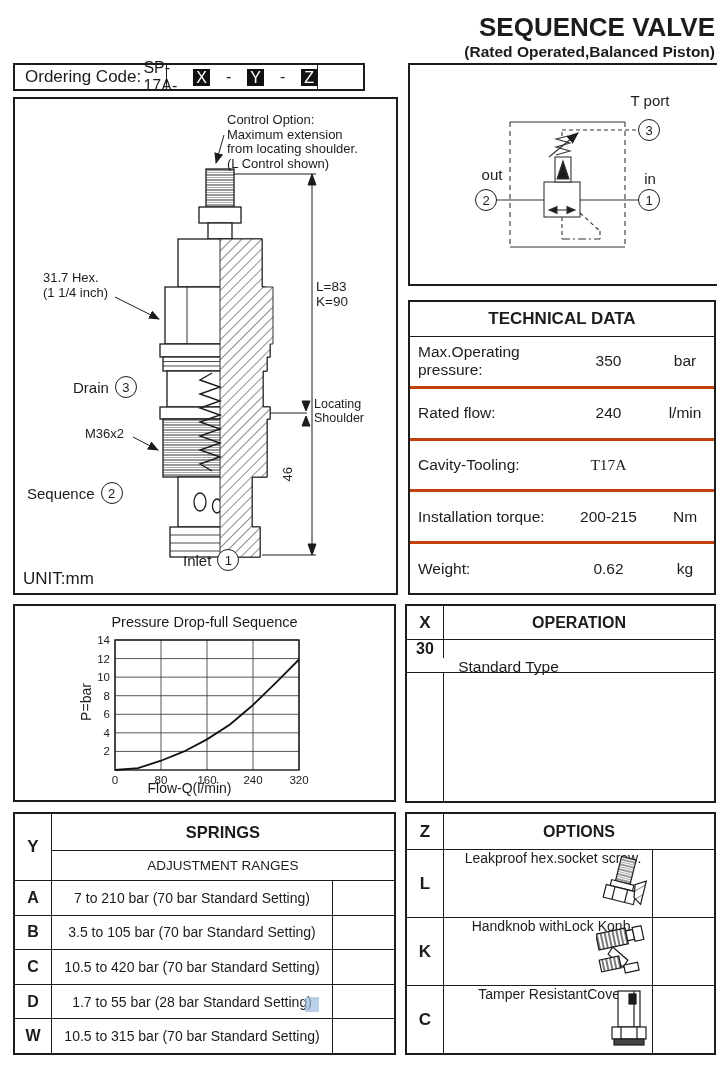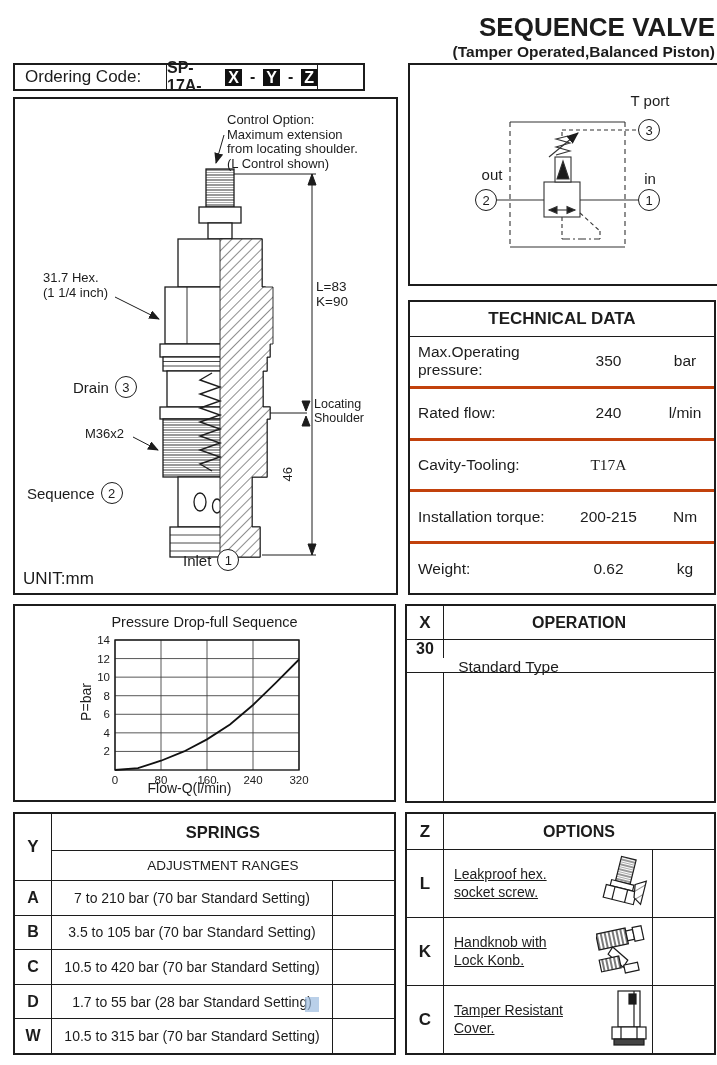--- a/index.html
+++ b/index.html
@@ -9,21 +9,21 @@
   .box { position:absolute; border:2px solid #1c1c1c; background:#fff; }
   .abs { position:absolute; }
 
   
   .title { position:absolute; top:12px; right:2px; font-size:26px; font-weight:800; letter-spacing:0; }
   .subtitle { position:absolute; top:43px; right:2px; font-size:15.5px; font-weight:700; }
 
   
   .order-box { left:13px; top:63px; width:352px; height:28px; display:flex; }
   .order-label { width:152px; border-right:1.5px solid #1c1c1c; display:flex; align-items:center; padding-left:10px; font-size:17px; }
-  .order-code { width:151px; border-right:1.5px solid #1c1c1c; display:flex; align-items:center; justify-content:flex-end; font-size:16px; font-weight:700; gap:8px; }
+  .order-code { width:151px; border-right:1.5px solid #1c1c1c; display:flex; align-items:center; justify-content:flex-end; font-size:16px; font-weight:400; gap:16px; }
   .order-empty { flex:1; }
   .codebox { background:#111; color:#fff; padding:0 3px; line-height:17px; }
 
   
   .draw-box { left:13px; top:97px; width:385px; height:498px; }
   .draw-box svg { position:absolute; left:0; top:0; }
   .lbl { position:absolute; font-size:13px; line-height:1.12; white-space:nowrap; }
   .circ { display:inline-flex; width:22px; height:22px; border:1.5px solid #1c1c1c; border-radius:50%; align-items:center; justify-content:center; font-size:13px; background:#fff; flex:none; }
   .port-lbl { position:absolute; display:flex; align-items:center; gap:6px; font-size:15px; white-space:nowrap; }
   .rot { transform:rotate(-90deg); transform-origin:center; }
@@ -68,21 +68,21 @@
   .spr-row { flex:1; display:flex; border-top:1.5px solid #1c1c1c; }
   .spr-range { width:280px; display:flex; align-items:center; justify-content:center; font-size:14px; white-space:nowrap; }
   .spr-empty { flex:1; border-left:1.5px solid #1c1c1c; }
   .spr-row .code-col { font-size:16px; }
 
   
   .opt-box { left:405px; top:812px; width:311px; height:243px; display:flex; flex-direction:column; }
   .opt-head { height:36px; display:flex; border-bottom:1.5px solid #1c1c1c; }
   .opt-row { flex:1; display:flex; border-bottom:1.5px solid #1c1c1c; }
   .opt-row:last-child { border-bottom:none; }
-  .opt-content { width:208px; position:relative; display:flex; flex-direction:column; justify-content:center; padding-left:10px; font-size:14px; line-height:1.25;text-decoration:underline; }
+  .opt-content { width:208px; position:relative; display:flex; flex-direction:row; justify-content:center; padding-left:10px; font-size:14px; line-height:1.25; }
   .opt-content svg { position:absolute; right:2px; top:50%; transform:translateY(-50%); }
   .opt-empty { flex:1; border-left:1.5px solid #1c1c1c; }
 
   .artifact { position:absolute; background:#9cbce0; opacity:.7; }
 </style>
 </head>
 <body>
 
 <svg width="0" height="0" style="position:absolute">
   <defs>
@@ -101,21 +101,21 @@
     </pattern>
     <marker id="arr" markerWidth="11" markerHeight="9" refX="10" refY="4.5" orient="auto">
       <path d="M0,0 L11,4.5 L0,9 z" fill="#1c1c1c"></path>
     </marker>
   </defs>
 </svg>
 
 <div class="page">
 
   <div class="title">SEQUENCE VALVE</div>
-  <div class="subtitle">(Tamper Operated,Balanced Piston)</div>
+  <div class="subtitle">(Rated Operated,Balanced Piston)</div>
 
   <div class="box order-box">
     <div class="order-label">Ordering Code:</div>
     <div class="order-code">
       <span>SP-17A-</span>
         <span class="codebox">X</span>
         <span>-</span>
         <span class="codebox">Y</span>
         <span>-</span>
         <span class="codebox">Z</span>

